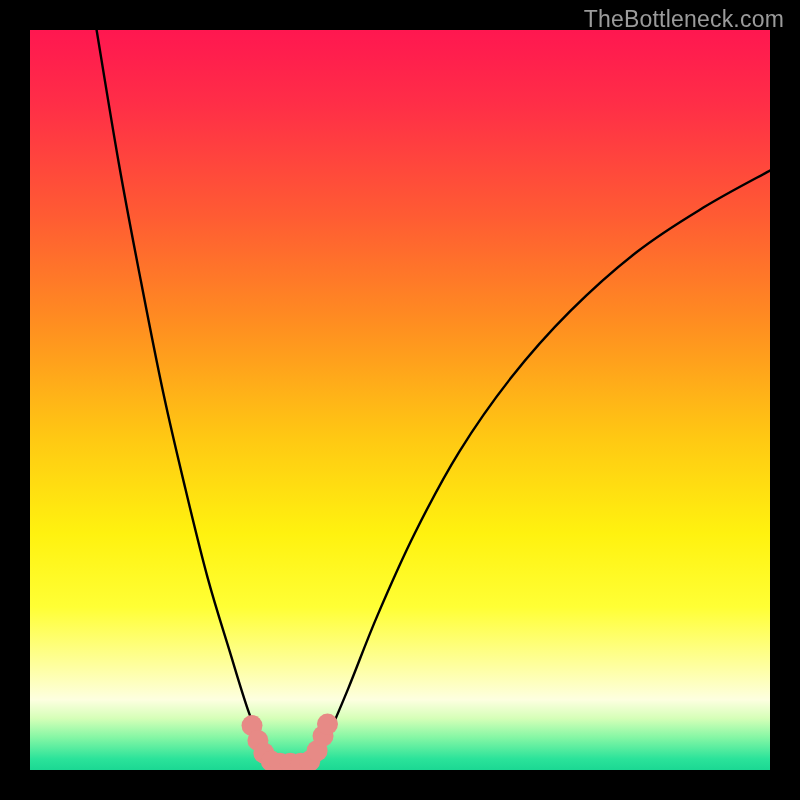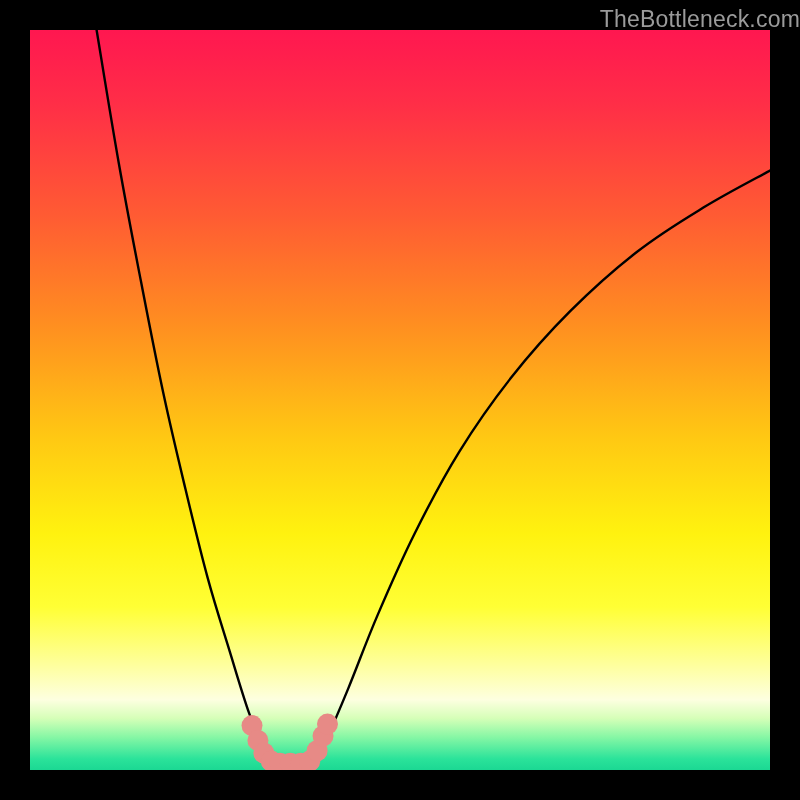--- a/index.html
+++ b/index.html
@@ -36,21 +36,21 @@
   .curve {
     position: absolute;
     left: 0;
     top: 0;
     width: 740px;
     height: 740px;
   }
   .watermark {
     position: absolute;
     top: 6px;
-    right: 0;
+    right: 16px;
     font-family: Arial, Helvetica, sans-serif;
     font-size: 23px;
     color: #9b9b9b;
     letter-spacing: 0.2px;
   }
 </style>
 </head>
 <body>
 
 <div class="frame">

